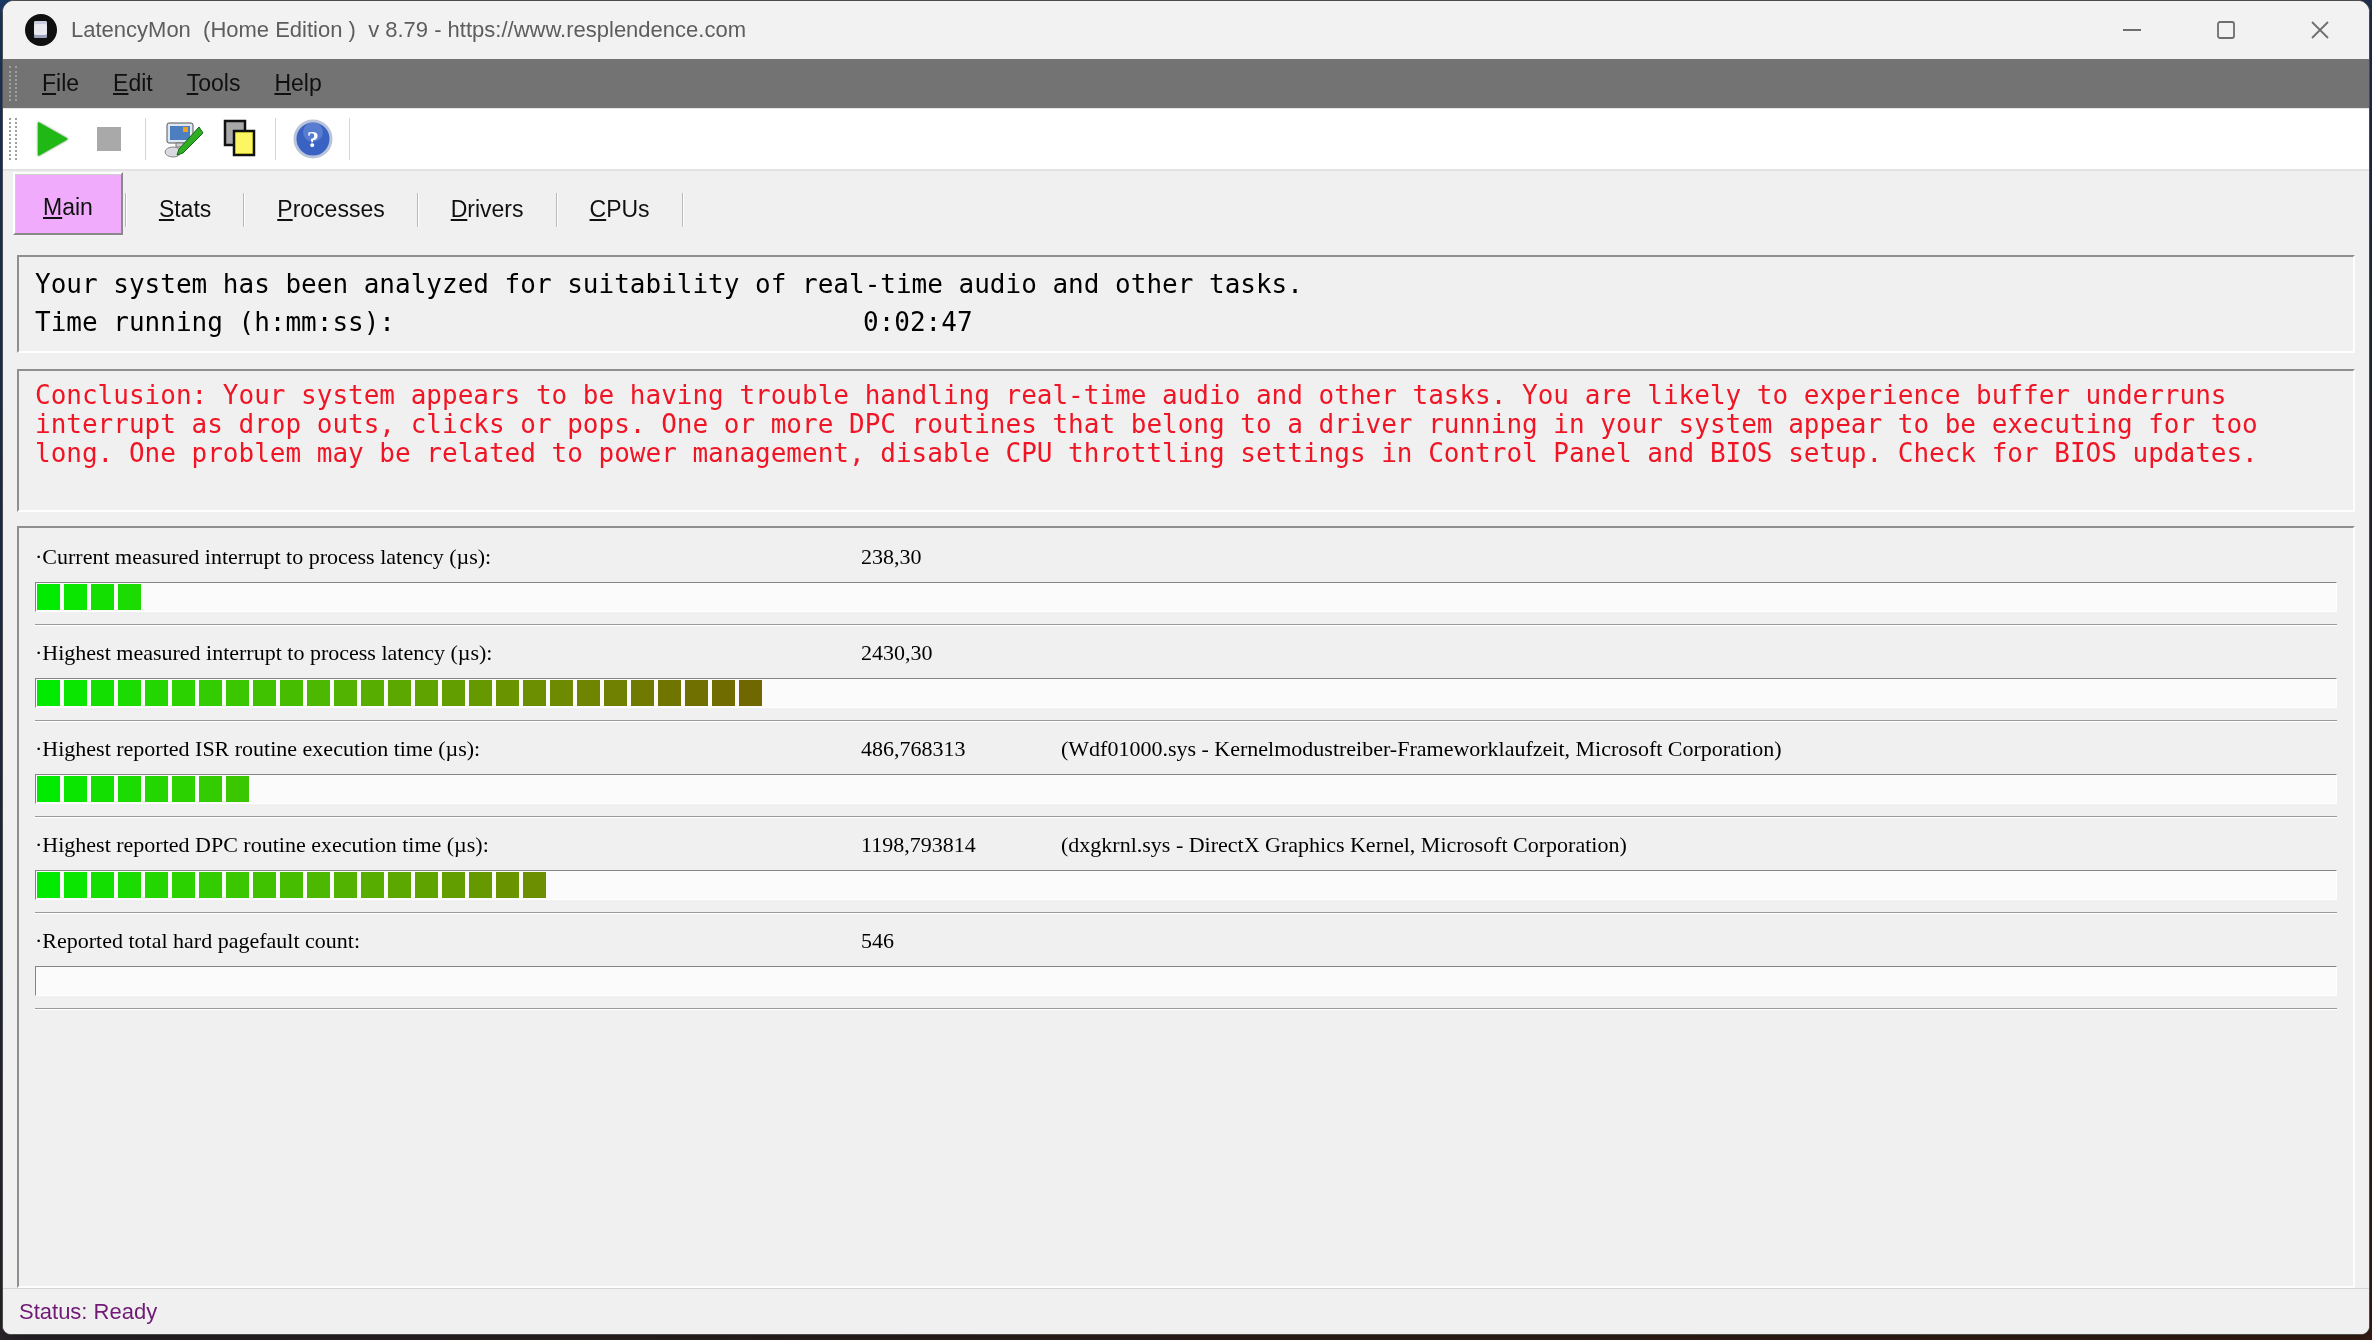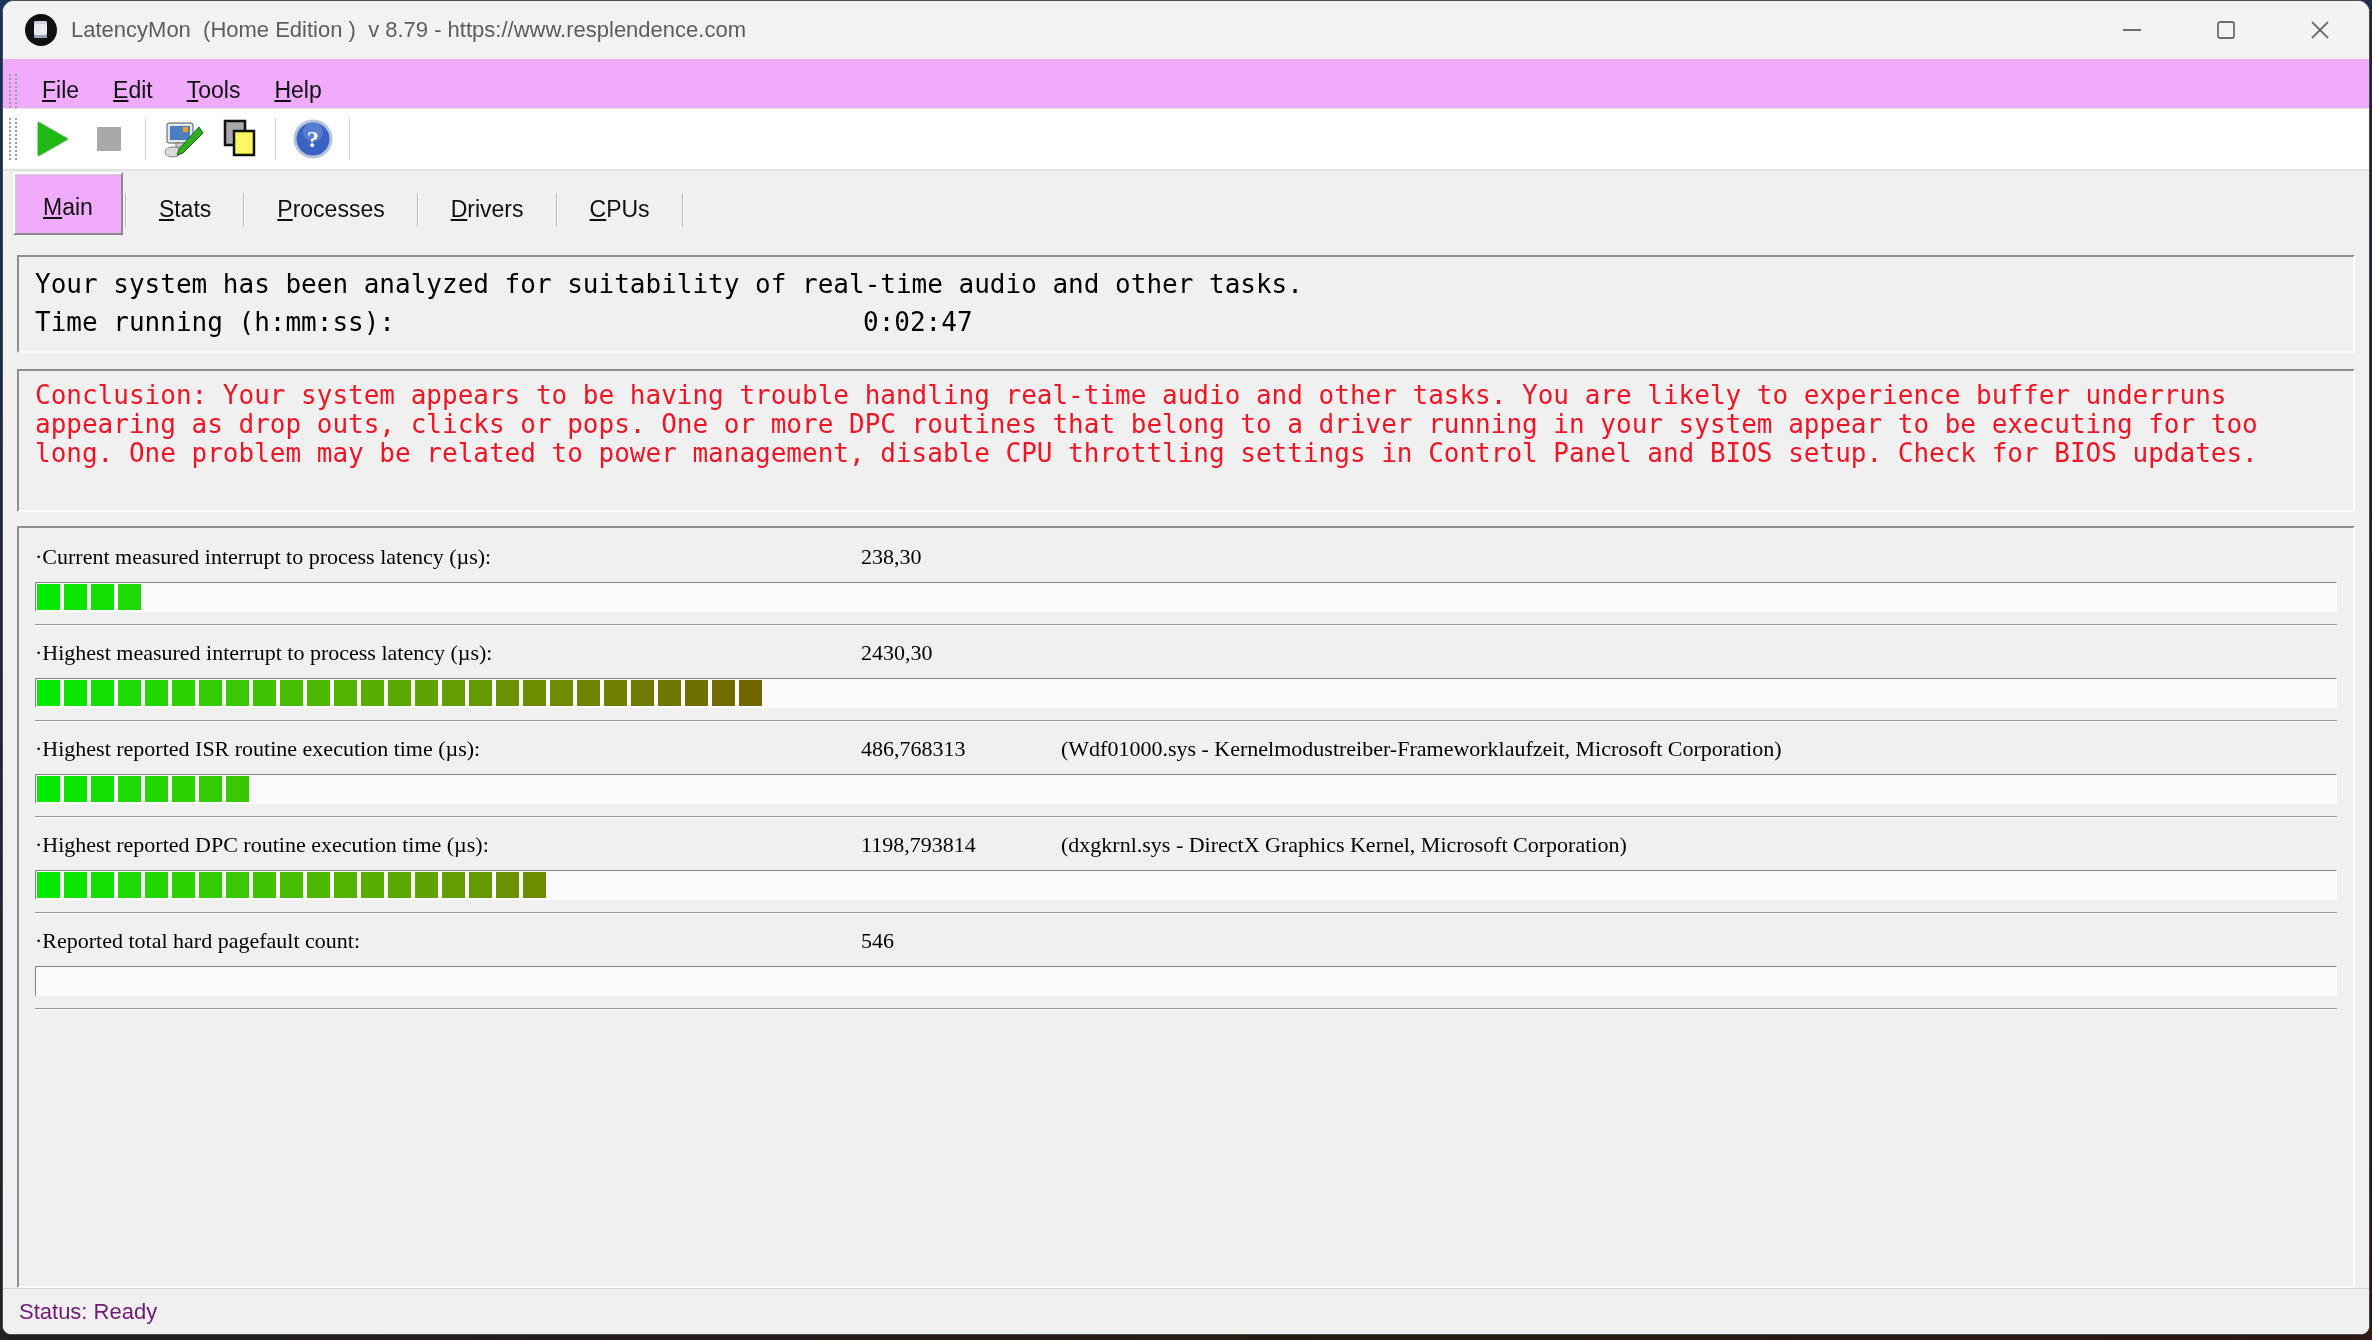--- a/index.html
+++ b/index.html
@@ -19,21 +19,21 @@
   .app-icon::after { content:""; position:absolute; left:9px; top:7px; width:13px; height:17px;
               background:#e9e9ef; border-radius:2px;
               box-shadow:inset 0 -3px 0 #9aa2b8, inset 0 3px 0 #c8cede; }
   .title-text { margin-left:14px; font-size:22px; color:#5d5d5d; white-space:pre; }
   .win-controls { margin-left:auto; display:flex; align-items:center; margin-right:26px; gap:48px; }
   .win-btn { width:46px; height:42px; background:transparent; border:none;
              display:flex; align-items:center; justify-content:center; cursor:pointer; }
   .win-btn svg { stroke:#6e6e6e; fill:none; stroke-width:1.8; }
 
   
-  .menubar { height:50px; background:#f0abfc; display:flex; align-items:flex-end;
+  .menubar { height:50px; background:#737373; display:flex; align-items:center;
              border-bottom:1px solid #e6e6e6; position:relative; }
   .gripper { width:8px; height:70%; margin-left:6px; margin-right:8px;
              border-left:2px dotted #9f9f9f; border-right:2px dotted #9f9f9f; flex:none; }
   .menu-item { padding:4px 17px; font-size:23px; color:#101010; cursor:default; }
   .menu-item .hot { text-decoration:underline; }
 
   
   .toolbar { height:62px; background:#ffffff; display:flex; align-items:center;
              border-bottom:2px solid #e2e2e2; }
   .tool-btn { width:56px; height:52px; border:none; background:transparent;
@@ -175,21 +175,21 @@
     <div class="sunken panel-analysis">
       <div class="mono-lg">Your system has been analyzed for suitability of real-time audio and other tasks.</div>
       <div class="mono-lg time-line">
         <span class="time-label">Time running (h:mm:ss):</span>
         <span>0:02:47</span>
       </div>
     </div>
 
     <div class="sunken panel-conclusion">
       <div class="red-line">Conclusion: Your system appears to be having trouble handling real-time audio and other tasks. You are likely to experience buffer underruns</div>
-      <div class="red-line">appearing as drop outs, clicks or pops. One or more DPC routines that belong to a driver running in your system appear to be executing for too</div>
+      <div class="red-line">interrupt as drop outs, clicks or pops. One or more DPC routines that belong to a driver running in your system appear to be executing for too</div>
       <div class="red-line">long. One problem may be related to power management, disable CPU throttling settings in Control Panel and BIOS setup. Check for BIOS updates.</div>
     </div>
 
     <div class="sunken panel-measure">
 
       <div class="m-row">
         <div class="m-line">
           <span class="m-label">·Current measured interrupt to process latency (µs):</span>
           <span class="m-value">238,30</span>
           <span class="m-extra"></span>

